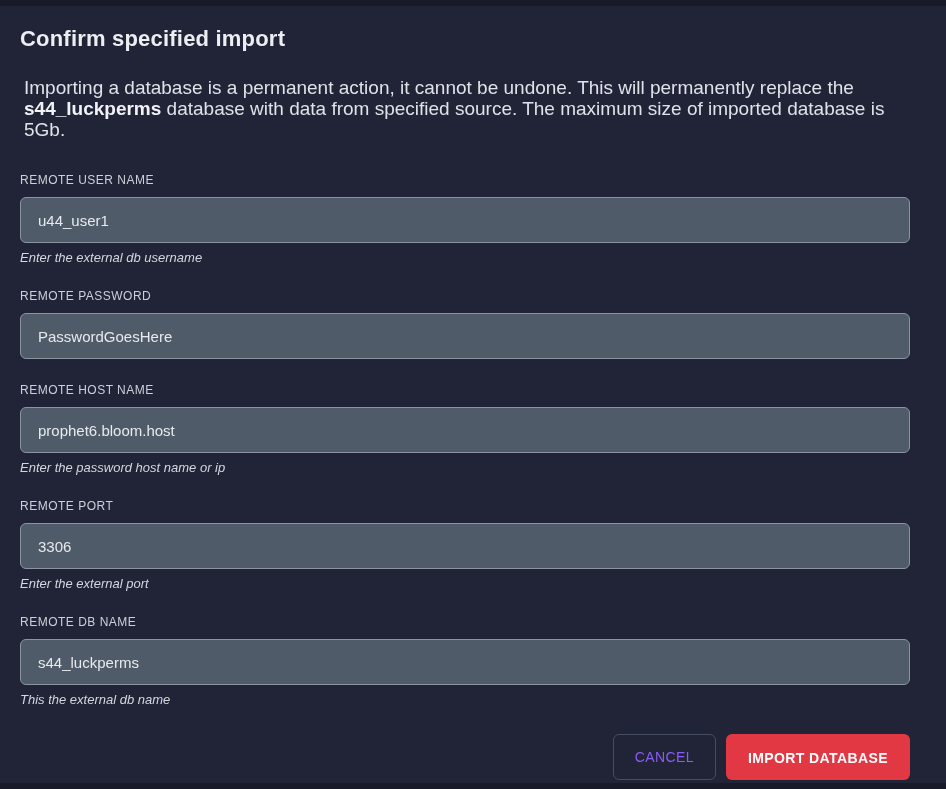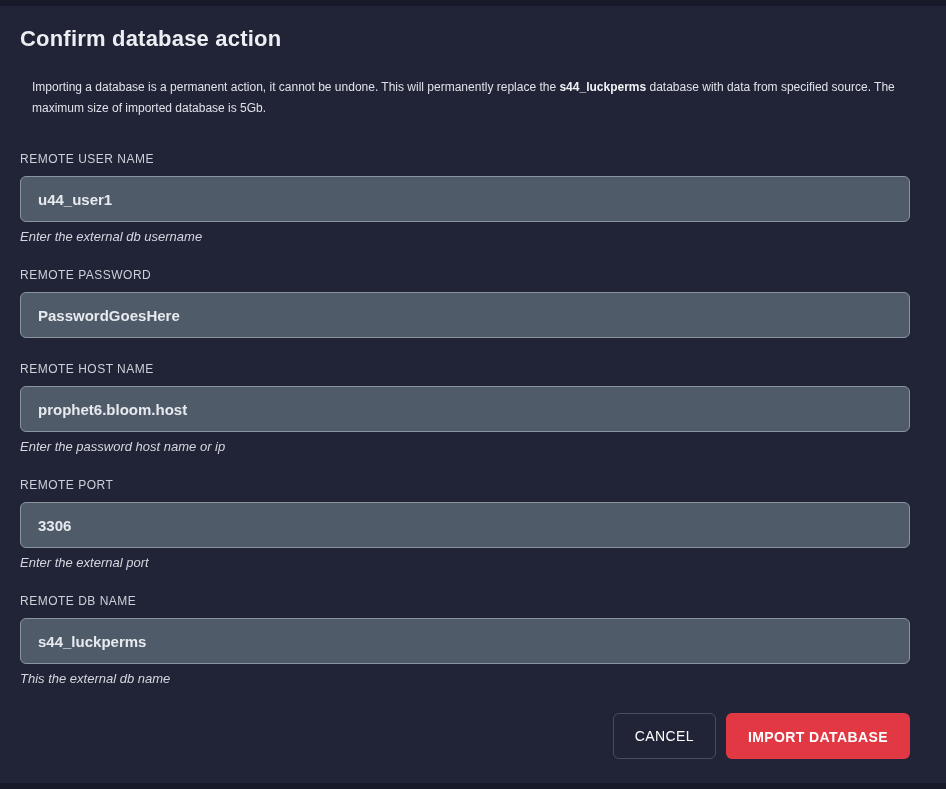--- a/index.html
+++ b/index.html
@@ -22,22 +22,22 @@
 
   .dialog-title {
     margin: 0;
     font-size: 22px;
     font-weight: 700;
     line-height: 28px;
     color: #edeef2;
     letter-spacing: 0.2px;
   }
   .dialog-desc {
-    margin: 24px 0 0 12px;
-    font-size: 12px;
+    margin: 24px 0 0 4px;
+    font-size: 19px;
     line-height: 21px;
     color: #dfe2e8;
   }
   .dialog-desc b { color: #f0f2f5; font-weight: 700; }
 
   .form-area { margin-top: 33px; }
   .form-group { margin-bottom: 24px; }
   .field-label {
     display: block;
     font-size: 12px;
@@ -52,21 +52,20 @@
     width: 890px;
     height: 46px;
     background: #4f5b68;
     border: 1px solid #8b95a0;
     border-radius: 6px;
     padding: 0 17px;
     font-family: "Liberation Sans", sans-serif;
     font-size: 15px;
     color: #e7eaee;
     outline: none;
-    font-weight: bold;
   }
   .field-helper {
     margin-top: 7px;
     font-size: 13px;
     color: #d4d7de;
     font-style: italic;
   }
 
   .footer {
     width: 890px;
@@ -81,39 +80,39 @@
     border-radius: 6px;
     font-family: "Liberation Sans", sans-serif;
     font-size: 14px;
     letter-spacing: 0.4px;
     cursor: pointer;
     text-transform: uppercase;
   }
   .btn-cancel {
     background: transparent;
     border: 1px solid #454d60;
-    color: #ffffff;
+    color: #8b5cf6;
     font-weight: 400;
     padding: 0 21px;
   }
   .btn-danger {
     background: #e23843;
     border: none;
     color: #ffffff;
     font-weight: 700;
     padding: 16px 22px;
   }
 </style>
 </head>
 <body>
 
 <div class="dialog">
   <div class="content-col">
 
-    <h2 class="dialog-title">Confirm database action</h2>
+    <h2 class="dialog-title">Confirm specified import</h2>
 
     <p class="dialog-desc"><span>Importing a database is a permanent action, it cannot be undone. This will permanently replace the </span><b>s44_luckperms</b><span> database with data from specified source. The maximum size of imported database is 5Gb.</span></p>
 
     <div class="form-area">
 
       <div class="form-group">
         <label class="field-label">REMOTE USER NAME</label>
         <input class="field-input" type="text" value="u44_user1" style="">
         <div class="field-helper">Enter the external db username</div>
       </div>

